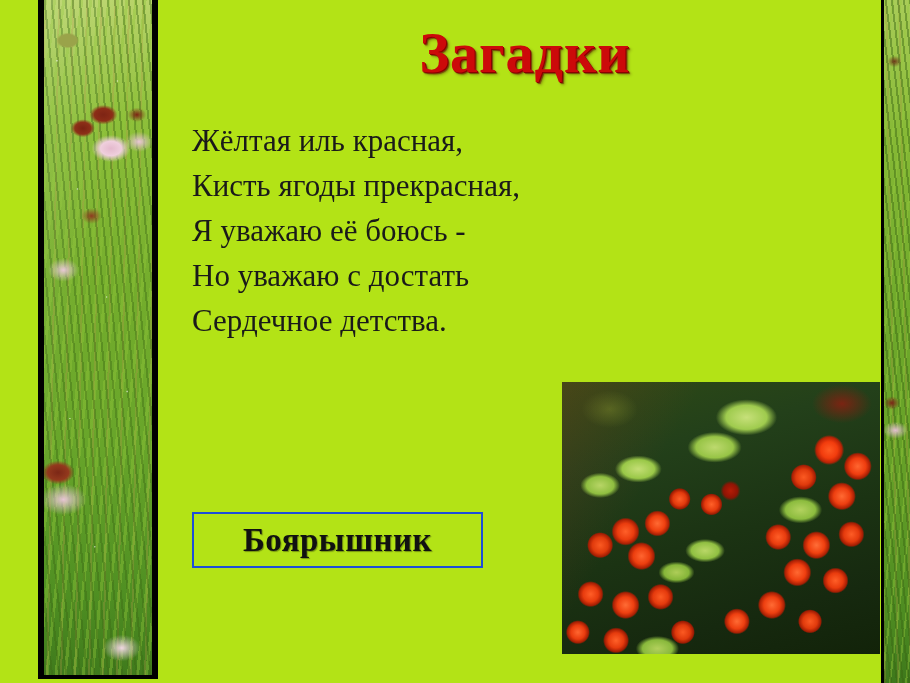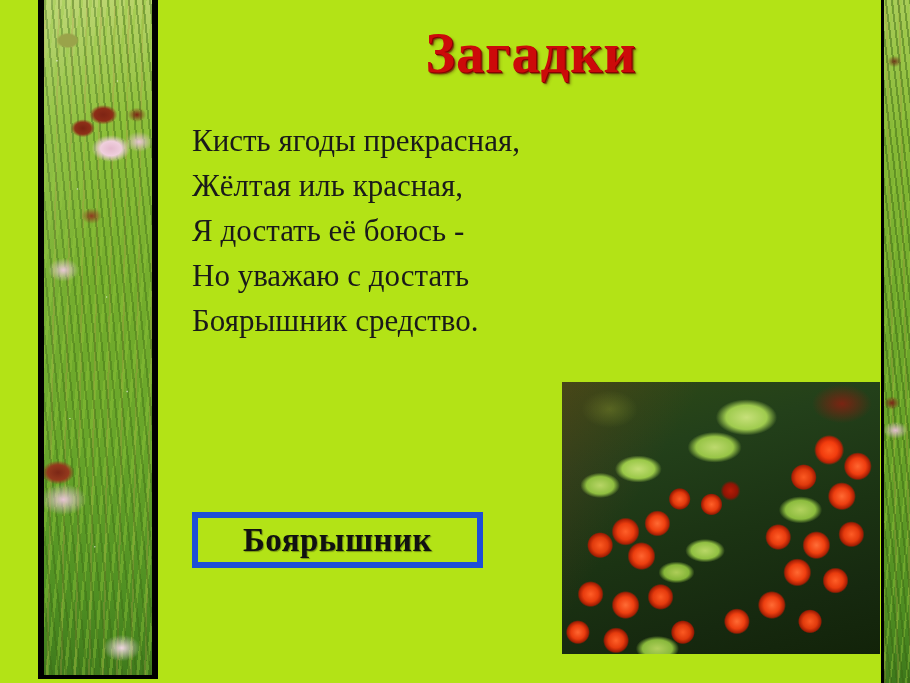--- a/index.html
+++ b/index.html
@@ -85,21 +85,21 @@
       radial-gradient(ellipse 16px 11px at 44% 63%, #e3c0d0 0%, rgba(227,192,208,0) 78%),
       repeating-linear-gradient(83deg, rgba(56,100,18,0.45) 0px, rgba(56,100,18,0.45) 2px, rgba(0,0,0,0) 2px, rgba(0,0,0,0) 6px),
       repeating-linear-gradient(97deg, rgba(150,200,60,0.40) 0px, rgba(150,200,60,0.40) 2px, rgba(0,0,0,0) 2px, rgba(0,0,0,0) 8px),
       repeating-linear-gradient(89deg, rgba(170,145,65,0.28) 0px, rgba(170,145,65,0.28) 2px, rgba(0,0,0,0) 2px, rgba(0,0,0,0) 13px),
       linear-gradient(180deg, #a9cc58 0%, #86b935 20%, #70aa2b 45%, #649f27 70%, #4d8b21 90%, #3e781b 100%);
   }
 
   
   #title {
     position: absolute;
-    left: 176px;
+    left: 170px;
     top: 24px;
     width: 710px;
     text-align: center;
     font-size: 56px;
     font-weight: bold;
     line-height: 1.05;
     color: #cc0a0a;
     letter-spacing: 1px;
     text-shadow:
       1px 1px 0 #8b0000,
@@ -122,21 +122,21 @@
   }
 
   
   #answer-box {
     position: absolute;
     left: 192px;
     top: 512px;
     width: 291px;
     height: 56px;
     box-sizing: border-box;
-    border: 6px solid #1d4ed8;
+    border: 2px solid #1d4ed8;
     background: #b3e316;
     display: flex;
     align-items: center;
     justify-content: center;
   }
   #answer-text {
     font-size: 33px;
     font-weight: bold;
     color: #111111;
     letter-spacing: 0.5px;
@@ -205,25 +205,25 @@
     <div id="left-strip-photo"></div>
   </div>
 
   <div id="right-strip">
     <div id="right-strip-photo"></div>
   </div>
 
   <div id="title">Загадки</div>
 
   <div id="riddle">
+    <div class="riddle-line">Жёлтая иль красная,</div>
     <div class="riddle-line">Кисть ягоды прекрасная,</div>
-    <div class="riddle-line">Жёлтая иль красная,</div>
-    <div class="riddle-line">Я достать её боюсь -</div>
+    <div class="riddle-line">Я уважаю её боюсь -</div>
     <div class="riddle-line">Но уважаю с достать</div>
-    <div class="riddle-line">Боярышник средство.</div>
+    <div class="riddle-line">Сердечное детства.</div>
   </div>
 
   <div id="answer-box">
     <span id="answer-text">Боярышник</span>
   </div>
 
   <div id="berry-photo"></div>
 
 </div>
 

